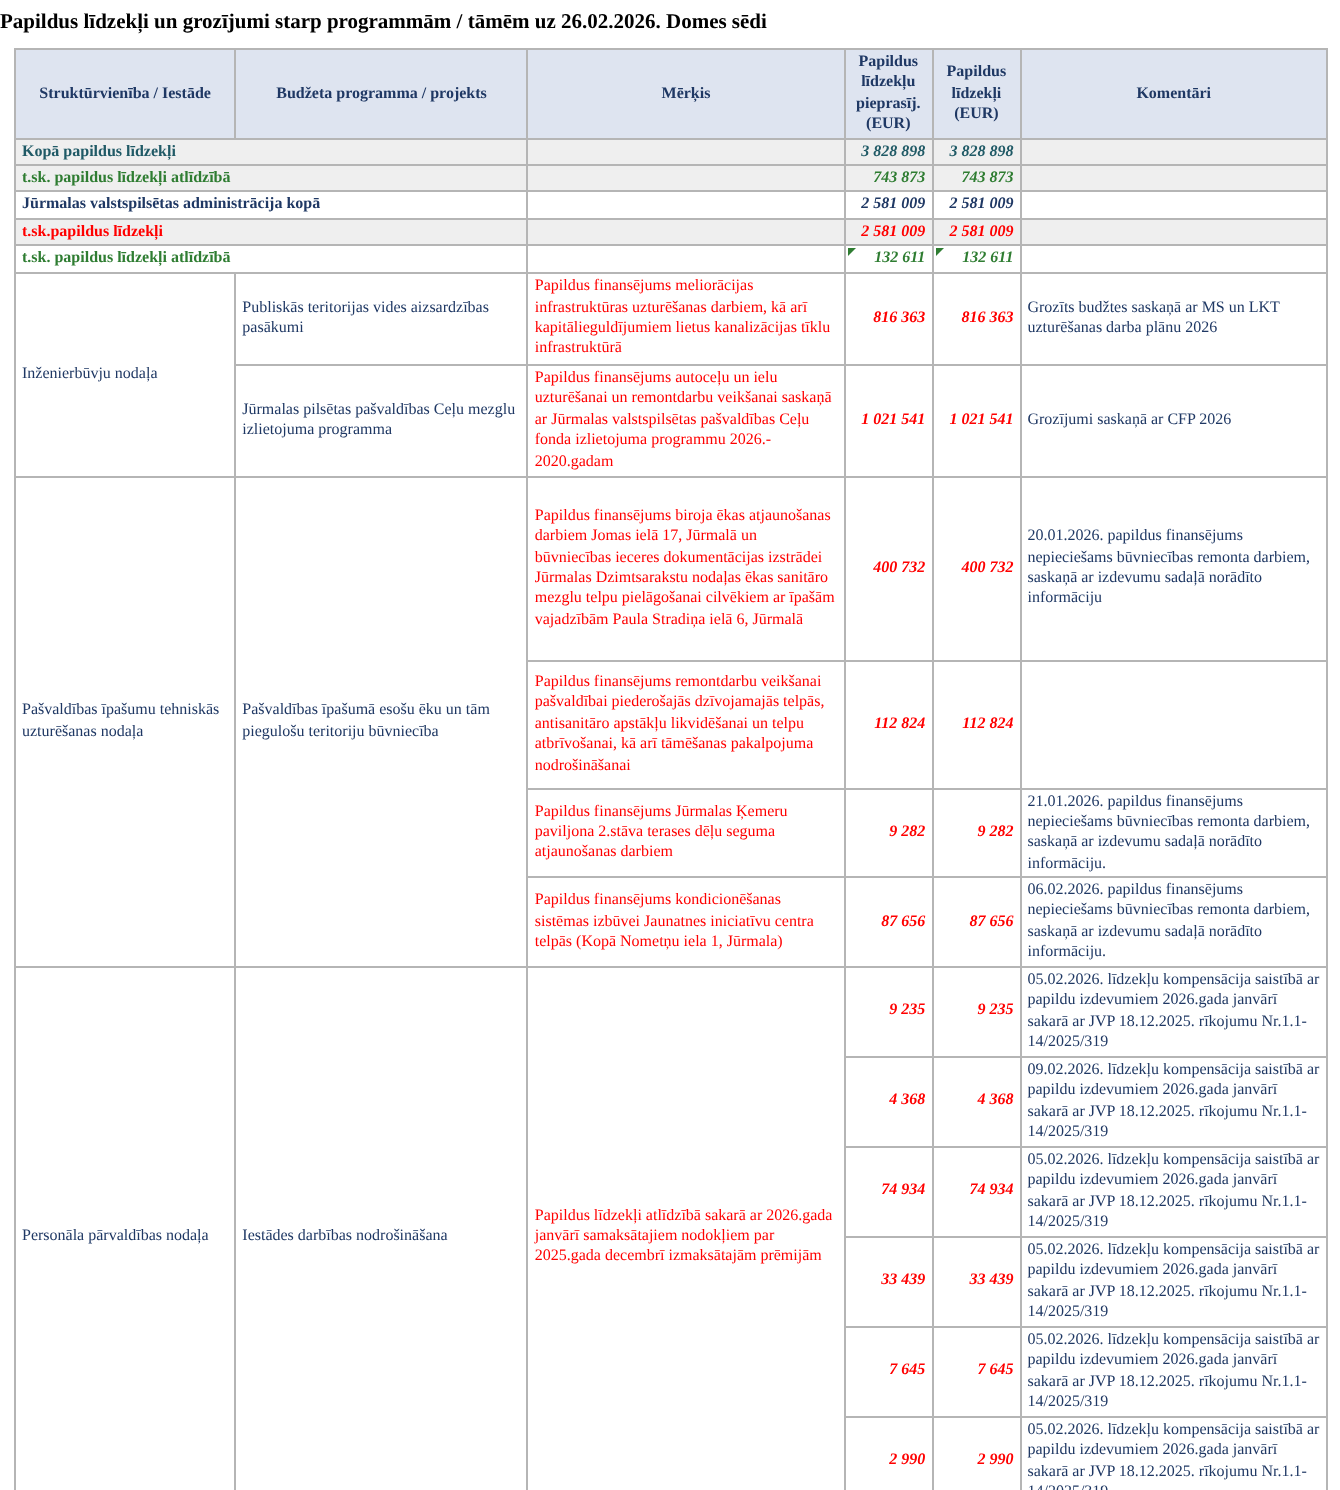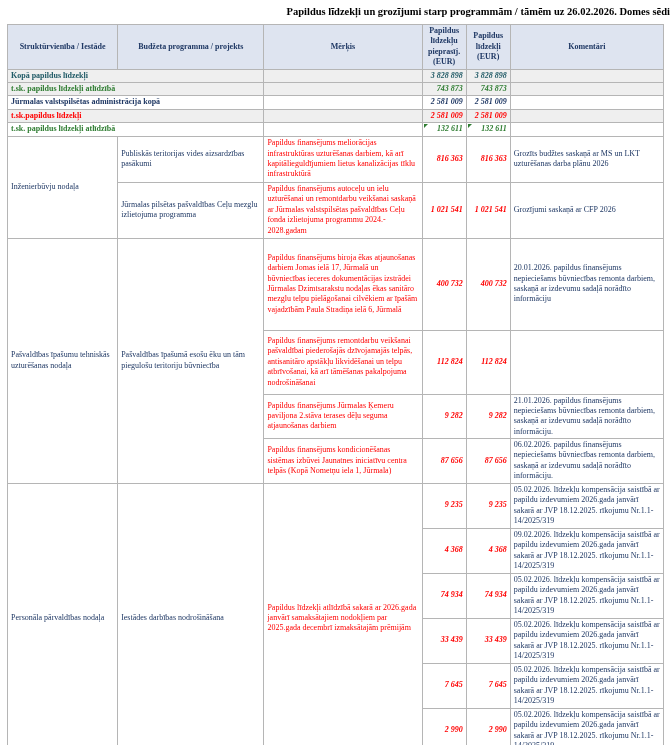--- a/index.html
+++ b/index.html
@@ -1,18 +1,18 @@
 <!DOCTYPE html>
 <html><head>
 <meta charset="utf-8">
 <style>
   html,body{margin:0;padding:0;background:#ffffff;}
   body{width:670px;height:745px;font-family:"Liberation Serif", serif;color:#1F3864;}
   .page{width:670px;}
-  .doc-title{margin-top:6px;text-align:right;font-size:10.5px;font-weight:bold;color:#000;}
+  .doc-title{margin-top:6px;text-align:left;font-size:10.5px;font-weight:bold;color:#000;}
   table.budget{border-collapse:collapse;table-layout:fixed;width:657px;margin:7px 0 0 7px;}
   col.c1{width:110px}col.c2{width:146px}col.c3{width:158px}col.c4{width:44px}col.c5{width:44px}col.c6{width:153px}
   th,td{border:1px solid #b5b5b5;vertical-align:middle;padding:1px 3px;font-size:8px;line-height:1.3;overflow:hidden;}
   th{background:#DEE4F0;color:#1F3864;font-weight:bold;text-align:center;}
   tr.hdr{height:40px;}
   tr.sum{height:12px;}
   tr.sum td{font-weight:bold;white-space:nowrap;}
   .bg-gray{background:#EFEFEF;padding-left:48px;}
   .teal{color:#205A66;}
   .green{color:#2F7D32;}
@@ -89,21 +89,21 @@
     <tr style="height:46px">
       <td rowspan="2" class="unit">Inženierbūvju nodaļa</td>
       <td class="program">Publiskās teritorijas vides aizsardzības pasākumi</td>
       <td class="purpose">Papildus finansējums meliorācijas infrastruktūras uzturēšanas darbiem, kā arī kapitālieguldījumiem lietus kanalizācijas tīklu infrastruktūrā</td>
       <td class="val red">816 363</td>
       <td class="val red">816 363</td>
       <td class="comment">Grozīts budžtes saskaņā ar MS un LKT uzturēšanas darba plānu 2026</td>
     </tr>
     <tr style="height:56px">
       <td class="program">Jūrmalas pilsētas pašvaldības Ceļu mezglu izlietojuma programma</td>
-      <td class="purpose">Papildus finansējums autoceļu un ielu uzturēšanai un remontdarbu veikšanai saskaņā ar Jūrmalas valstspilsētas pašvaldības Ceļu fonda izlietojuma programmu 2024.- 2028.gadam</td>
+      <td class="purpose">Papildus finansējums autoceļu un ielu uzturēšanai un remontdarbu veikšanai saskaņā ar Jūrmalas valstspilsētas pašvaldības Ceļu fonda izlietojuma programmu 2026.- 2020.gadam</td>
       <td class="val red">1 021 541</td>
       <td class="val red">1 021 541</td>
       <td class="comment">Grozījumi saskaņā ar CFP 2026</td>
     </tr>
 
     <tr style="height:92px">
       <td rowspan="4" class="unit">Pašvaldības īpašumu tehniskās uzturēšanas nodaļa</td>
       <td rowspan="4" class="program">Pašvaldības īpašumā esošu ēku un tām piegulošu teritoriju būvniecība</td>
       <td class="purpose">Papildus finansējums biroja ēkas atjaunošanas darbiem Jomas ielā 17, Jūrmalā un būvniecības ieceres dokumentācijas izstrādei Jūrmalas Dzimtsarakstu nodaļas ēkas sanitāro mezglu telpu pielāgošanai cilvēkiem ar īpašām vajadzībām Paula Stradiņa ielā 6, Jūrmalā</td>
       <td class="val red">400 732</td>

